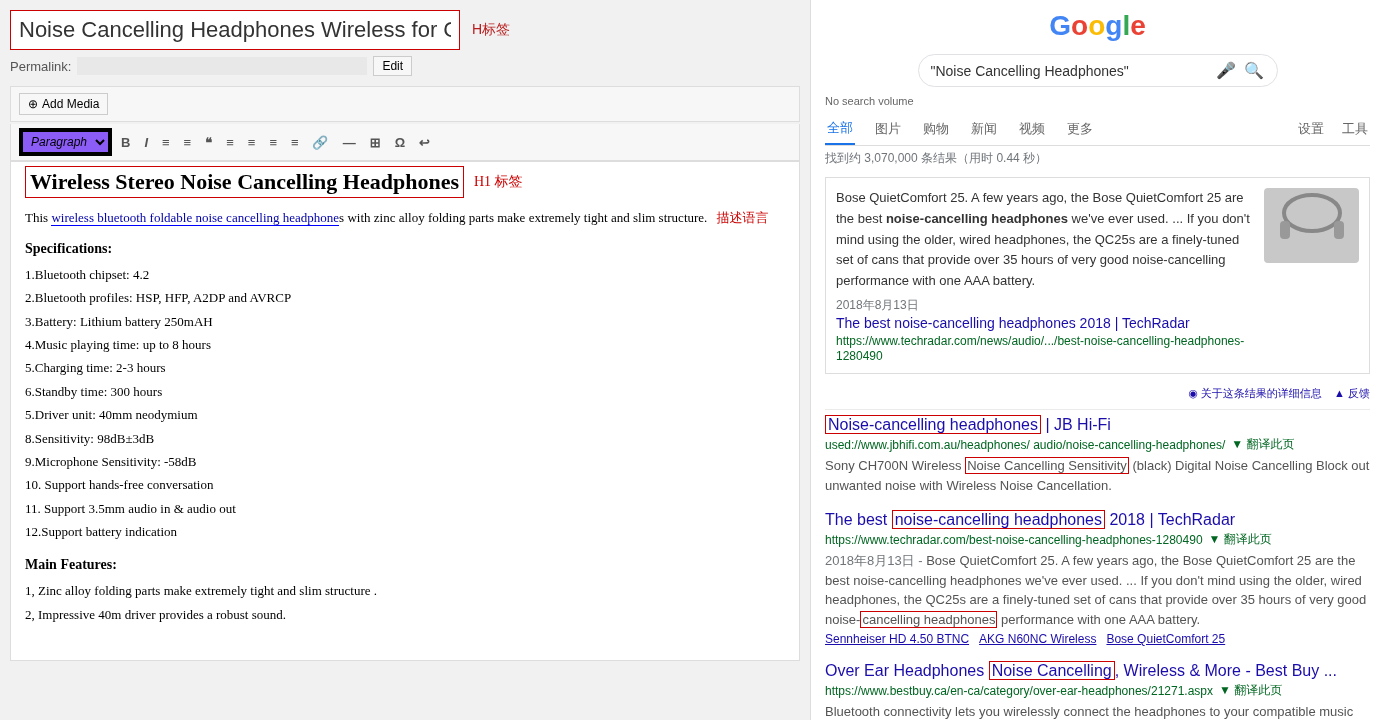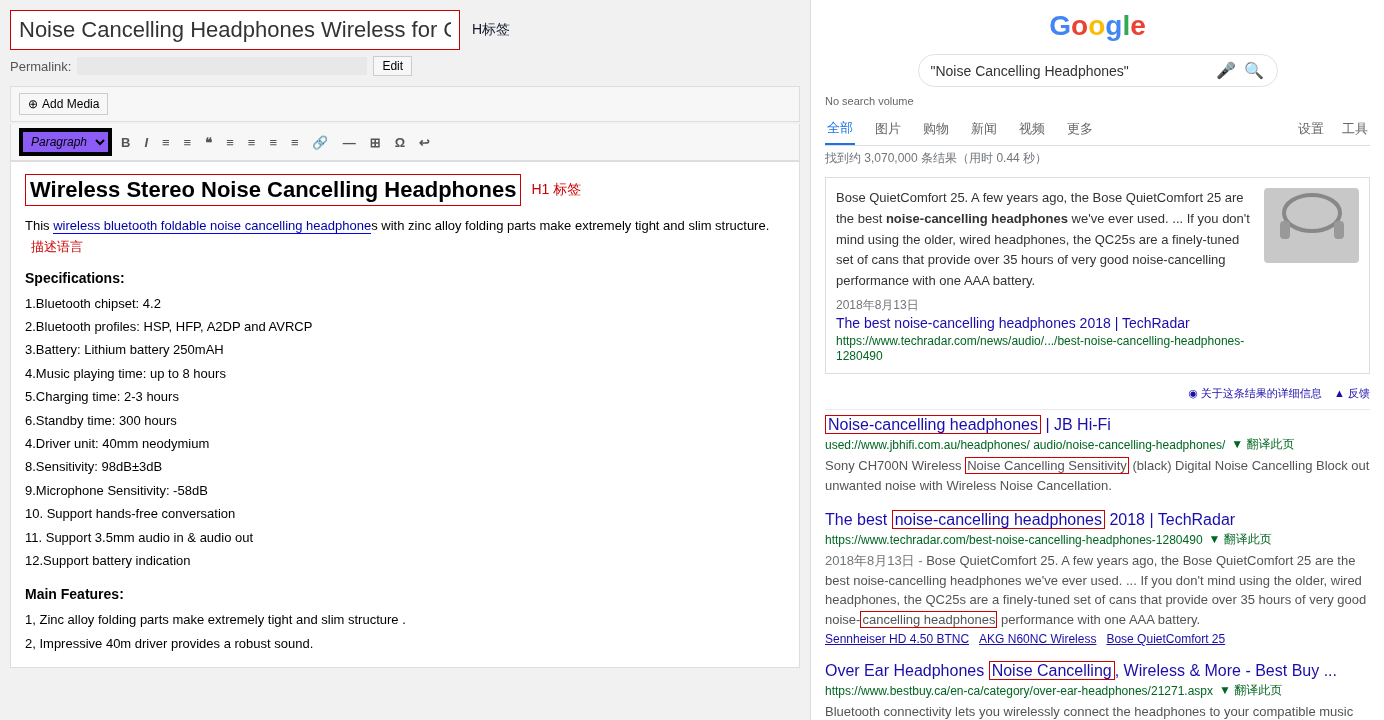--- a/index.html
+++ b/index.html
@@ -22,21 +22,21 @@
 
     .title-input {
       border: 1px solid #c00;
       padding: 6px 8px;
       font-size: 22px;
       width: 450px;
       color: #333;
     }
 
     .h-tag-label {
-      color: #0f172a;
+      color: #b91c1c;
       font-size: 14px;
     }
 
     .permalink-row {
       display: flex;
       align-items: center;
       gap: 6px;
       margin-bottom: 10px;
       font-size: 13px;
       color: #555;
@@ -103,22 +103,23 @@
       padding: 2px 4px;
       cursor: pointer;
       font-size: 13px;
       font-weight: bold;
       color: #555;
     }
 
     .editor-content {
       border: 1px solid #ddd;
       background: white;
-      padding: 12px 14px;
+      padding: 4px 14px;
       min-height: 500px;
+      font-family: Liberation Serif, serif;
     }
 
     .h1-row {
       display: flex;
       align-items: center;
       gap: 10px;
       margin-bottom: 10px;
     }
 
     .h1-text {
@@ -435,21 +436,21 @@
     </p>
 
     <p class="specs-heading">Specifications:</p>
     <ul class="specs-list">
       <li>1.Bluetooth chipset: 4.2</li>
       <li>2.Bluetooth profiles: HSP, HFP, A2DP and AVRCP</li>
       <li>3.Battery: Lithium battery 250mAH</li>
       <li>4.Music playing time: up to 8 hours</li>
       <li>5.Charging time: 2-3 hours</li>
       <li>6.Standby time: 300 hours</li>
-      <li>4.Driver unit: 40mm neodymium</li>
+      <li>5.Driver unit: 40mm neodymium</li>
       <li>8.Sensitivity: 98dB±3dB</li>
       <li>9.Microphone Sensitivity: -58dB</li>
       <li>10. Support hands-free conversation</li>
       <li>11. Support 3.5mm audio in &amp; audio out</li>
       <li>12.Support battery indication</li>
     </ul>
 
     <p class="main-features-heading">Main Features:</p>
     <ul class="features-list">
       <li>1, Zinc alloy folding parts make extremely tight and slim structure .</li>

